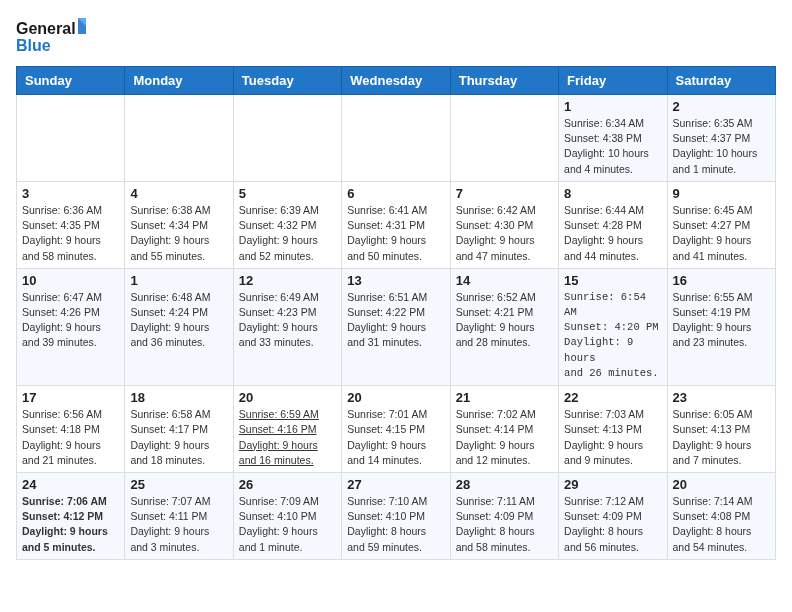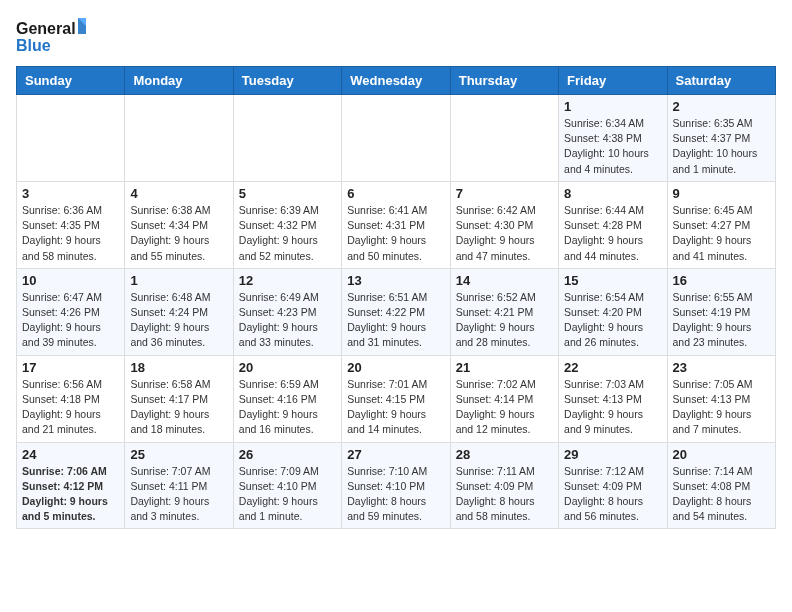--- a/index.html
+++ b/index.html
@@ -210,21 +210,21 @@
         </td>
         <td>
           <span class="day-num">14</span>
           <div class="day-info" style="white-space: pre-line;">Sunrise: 6:52 AM
 Sunset: 4:21 PM
 Daylight: 9 hours
 and 28 minutes.</div>
         </td>
         <td>
           <span class="day-num">15</span>
-          <div class="day-info" style="white-space: pre-line;">Sunrise: 6:54 AM
+          <div class="day-info" style="white-space: pre-line; font-family: Liberation Mono, monospace;">Sunrise: 6:54 AM
 Sunset: 4:20 PM
 Daylight: 9 hours
 and 26 minutes.</div>
         </td>
         <td>
           <span class="day-num">16</span>
           <div class="day-info" style="white-space: pre-line;">Sunrise: 6:55 AM
 Sunset: 4:19 PM
 Daylight: 9 hours
 and 23 minutes.</div>
@@ -240,21 +240,21 @@
         </td>
         <td>
           <span class="day-num">18</span>
           <div class="day-info" style="white-space: pre-line;">Sunrise: 6:58 AM
 Sunset: 4:17 PM
 Daylight: 9 hours
 and 18 minutes.</div>
         </td>
         <td>
           <span class="day-num">20</span>
-          <div class="day-info" style="white-space: pre-line;">Sunrise: 6:59 AM
+          <div class="day-info" style="white-space: pre-line; text-decoration: underline;">Sunrise: 6:59 AM
 Sunset: 4:16 PM
 Daylight: 9 hours
 and 16 minutes.</div>
         </td>
         <td>
           <span class="day-num">20</span>
           <div class="day-info" style="white-space: pre-line;">Sunrise: 7:01 AM
 Sunset: 4:15 PM
 Daylight: 9 hours
 and 14 minutes.</div>
@@ -268,21 +268,21 @@
         </td>
         <td>
           <span class="day-num">22</span>
           <div class="day-info" style="white-space: pre-line;">Sunrise: 7:03 AM
 Sunset: 4:13 PM
 Daylight: 9 hours
 and 9 minutes.</div>
         </td>
         <td>
           <span class="day-num">23</span>
-          <div class="day-info" style="white-space: pre-line;">Sunrise: 7:05 AM
+          <div class="day-info" style="white-space: pre-line;">Sunrise: 6:05 AM
 Sunset: 4:13 PM
 Daylight: 9 hours
 and 7 minutes.</div>
         </td>
       </tr>
       <tr>
         <td>
           <span class="day-num">24</span>
           <div class="day-info" style="white-space: pre-line; font-weight: bold;">Sunrise: 7:06 AM
 Sunset: 4:12 PM

